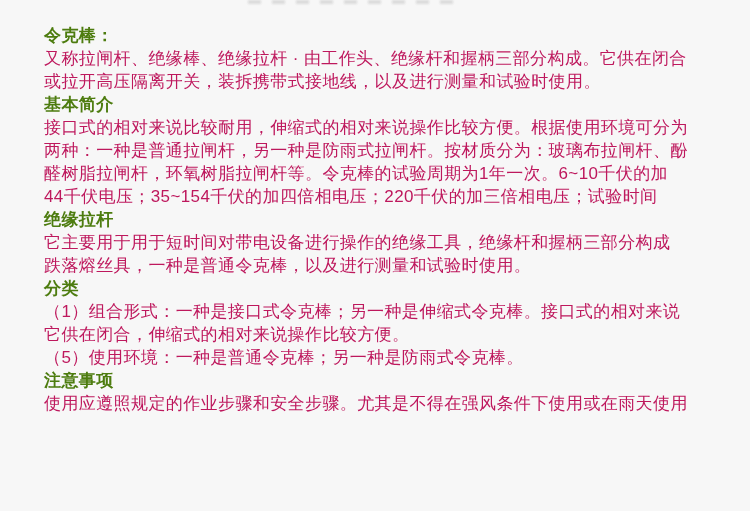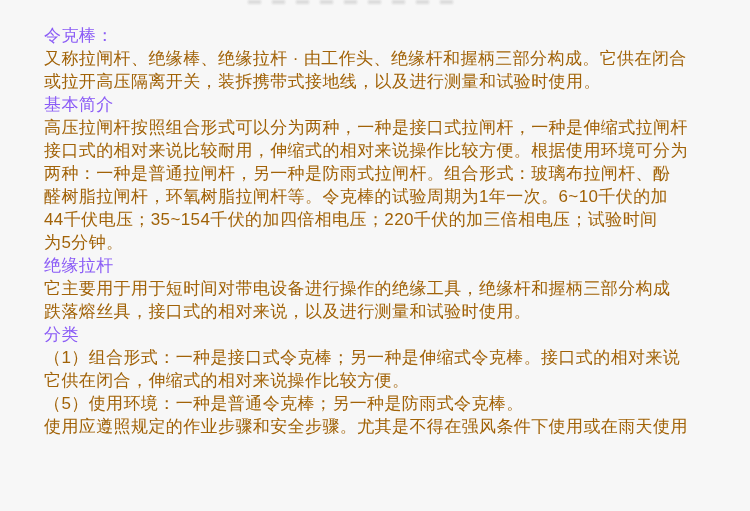--- a/index.html
+++ b/index.html
@@ -32,53 +32,52 @@
     position: absolute;
     top: 24px;
     left: 44px;
     right: 38px;
   }
   .line {
     font-size: 17px;
     line-height: 23px;
     height: 23px;
     letter-spacing: 0.4px;
-    color: #a16207;
+    color: #be185d;
     white-space: nowrap;
     overflow: visible;
   }
   .heading {
-    font-weight: normal;
-    color: #8b5cf6;
+    font-weight: bold;
+    color: #4d7c0f;
   }
 </style>
 </head>
 <body>
 
 <div class="top-artifact"></div>
 
 <div class="content">
 
   <div class="line heading">令克棒：</div>
 
   <div class="line">又称拉闸杆、绝缘棒、绝缘拉杆 · 由工作头、绝缘杆和握柄三部分构成。它供在闭合</div>
   <div class="line">或拉开高压隔离开关，装拆携带式接地线，以及进行测量和试验时使用。</div>
 
   <div class="line heading">基本简介</div>
-  <div class="line">高压拉闸杆按照组合形式可以分为两种，一种是接口式拉闸杆，一种是伸缩式拉闸杆</div>
   <div class="line">接口式的相对来说比较耐用，伸缩式的相对来说操作比较方便。根据使用环境可分为</div>
-  <div class="line">两种：一种是普通拉闸杆，另一种是防雨式拉闸杆。组合形式：玻璃布拉闸杆、酚</div>
+  <div class="line">两种：一种是普通拉闸杆，另一种是防雨式拉闸杆。按材质分为：玻璃布拉闸杆、酚</div>
   <div class="line">醛树脂拉闸杆，环氧树脂拉闸杆等。令克棒的试验周期为1年一次。6~10千伏的加</div>
   <div class="line">44千伏电压；35~154千伏的加四倍相电压；220千伏的加三倍相电压；试验时间</div>
-  <div class="line">为5分钟。</div>
 
   <div class="line heading">绝缘拉杆</div>
   <div class="line">它主要用于用于短时间对带电设备进行操作的绝缘工具，绝缘杆和握柄三部分构成</div>
-  <div class="line">跌落熔丝具，接口式的相对来说，以及进行测量和试验时使用。</div>
+  <div class="line">跌落熔丝具，一种是普通令克棒，以及进行测量和试验时使用。</div>
 
   <div class="line heading">分类</div>
   <div class="line">（1）组合形式：一种是接口式令克棒；另一种是伸缩式令克棒。接口式的相对来说</div>
   <div class="line">它供在闭合，伸缩式的相对来说操作比较方便。</div>
   <div class="line">（5）使用环境：一种是普通令克棒；另一种是防雨式令克棒。</div>
 
+  <div class="line heading">注意事项</div>
   <div class="line">使用应遵照规定的作业步骤和安全步骤。尤其是不得在强风条件下使用或在雨天使用</div>
 
 </div>
 
 </body></html>

